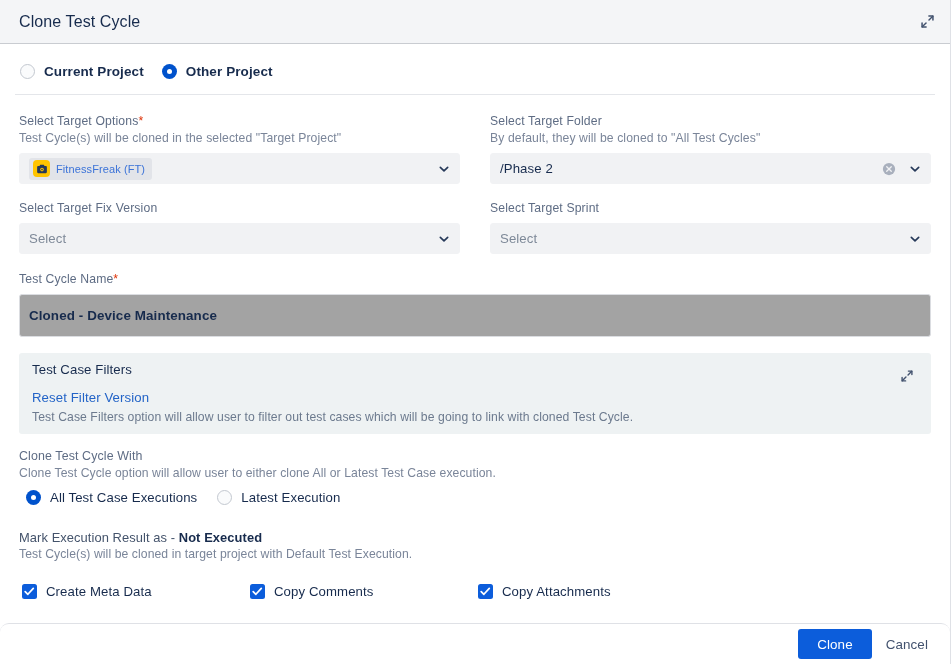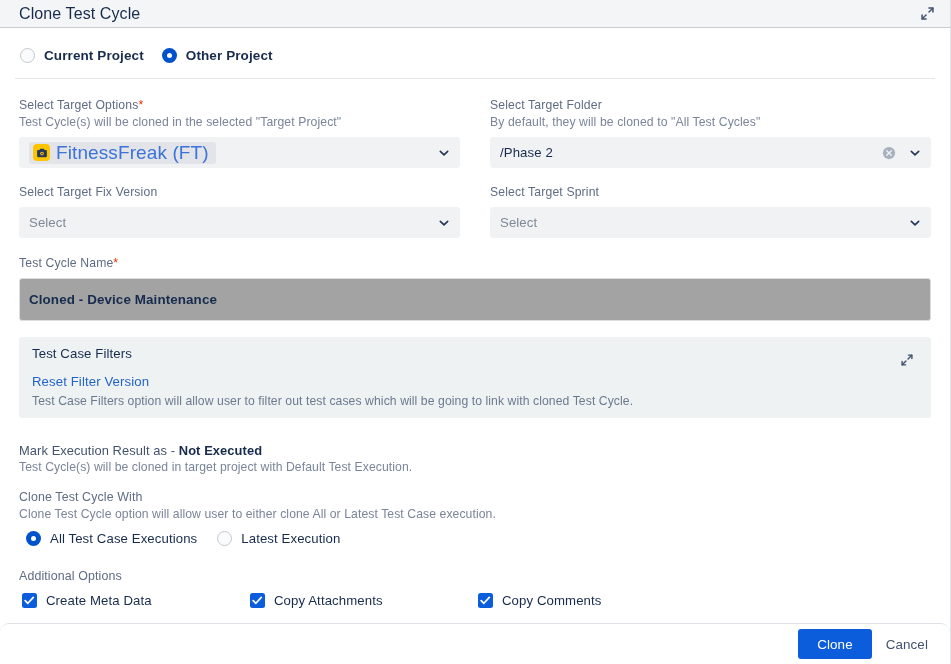--- a/index.html
+++ b/index.html
@@ -13,21 +13,21 @@
   .dialog {
     position: relative;
     width: 951px; height: 664px;
     background: #ffffff;
     overflow: hidden;
     border-right: 1px solid #dfe1e6;
   }
 
   
   .dlg-header {
-    height: 28px;
+    height: 44px;
     background: #f4f5f7;
     border-bottom: 1px solid #c9ccd1;
     display: flex;
     align-items: center;
     padding: 0 10px 0 19px;
   }
   .dlg-title {
     font-size: 16px;
     color: #172b4d;
     letter-spacing: 0.1px;
@@ -141,21 +141,21 @@
   .chip {
     display: inline-flex;
     align-items: center;
     background: #e2e4e9;
     border-radius: 3px;
     height: 22px;
     padding: 0 7px 0 4px;
     gap: 6px;
   }
   .chip .chip-text {
-    font-size: 19px;
+    font-size: 11px;
     color: #3b73d8;
     letter-spacing: 0.1px;
   }
   .proj-avatar {
     width: 17px; height: 17px;
     border-radius: 4px;
     background: #ffc400;
     display: flex; align-items: center; justify-content: center;
     flex: 0 0 auto;
   }
@@ -456,66 +456,65 @@
           <svg width="14" height="14" viewBox="0 0 16 16" fill="none" stroke="#42526e" stroke-width="1.6" stroke-linecap="round" stroke-linejoin="round">
             <path d="M9.6 2.4h4v4"></path>
               <path d="M13.4 2.6L9.2 6.8"></path>
             <path d="M6.4 13.6h-4v-4"></path>
               <path d="M2.6 13.4l4.2-4.2"></path>
           </svg>
         </span>
       </div>
     </div>
 
-    <div class="section" style="margin-top:25px">
-      <div class="mark-line"><span>Mark Execution Result as - </span><b>Not Executed</b></div>
-      <div class="sec-desc">Test Cycle(s) will be cloned in target project with Default Test Execution.</div>
-    </div>
-
     <div class="section">
       <div class="sec-title">Clone Test Cycle With</div>
       <div class="sec-desc">Clone Test Cycle option will allow user to either clone All or Latest Test Case execution.</div>
       <div class="inline-radios">
         <div class="radio-opt">
           <span class="radio checked"></span>
           <span class="rlabel">All Test Case Executions</span>
         </div>
         <div class="radio-opt">
           <span class="radio"></span>
           <span class="rlabel">Latest Execution</span>
         </div>
       </div>
     </div>
 
+    <div class="section" style="margin-top:25px">
+      <div class="mark-line"><span>Mark Execution Result as - </span><b>Not Executed</b></div>
+      <div class="sec-desc">Test Cycle(s) will be cloned in target project with Default Test Execution.</div>
+    </div>
+
     <div class="section" style="margin-top:22px">
-      <div class="sec-title">Additional Options</div>
       <div class="checks">
         <div class="chk-opt">
           <span class="checkbox">
             <svg width="11" height="9" viewBox="0 0 12 10" fill="none" stroke="#ffffff" stroke-width="1.9" stroke-linecap="round" stroke-linejoin="round">
                 <path d="M1.2 5.1l3 3 6-6.6"></path>
               </svg>
           </span>
           <span class="clabel">Create Meta Data</span>
         </div>
         <div class="chk-opt">
           <span class="checkbox">
             <svg width="11" height="9" viewBox="0 0 12 10" fill="none" stroke="#ffffff" stroke-width="1.9" stroke-linecap="round" stroke-linejoin="round">
                 <path d="M1.2 5.1l3 3 6-6.6"></path>
               </svg>
           </span>
-          <span class="clabel">Copy Attachments</span>
+          <span class="clabel">Copy Comments</span>
         </div>
         <div class="chk-opt">
           <span class="checkbox">
             <svg width="11" height="9" viewBox="0 0 12 10" fill="none" stroke="#ffffff" stroke-width="1.9" stroke-linecap="round" stroke-linejoin="round">
                 <path d="M1.2 5.1l3 3 6-6.6"></path>
               </svg>
           </span>
-          <span class="clabel">Copy Comments</span>
+          <span class="clabel">Copy Attachments</span>
         </div>
       </div>
     </div>
 
   </div>
 
   <div class="dlg-footer">
     <button class="btn-primary">Clone</button>
     <button class="btn-subtle">Cancel</button>
   </div>

